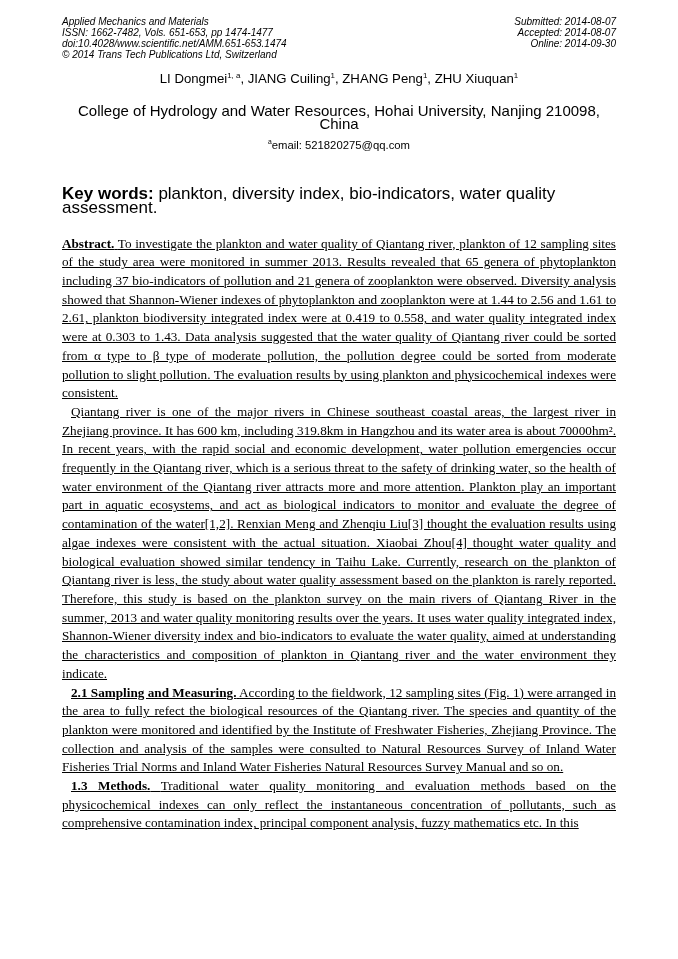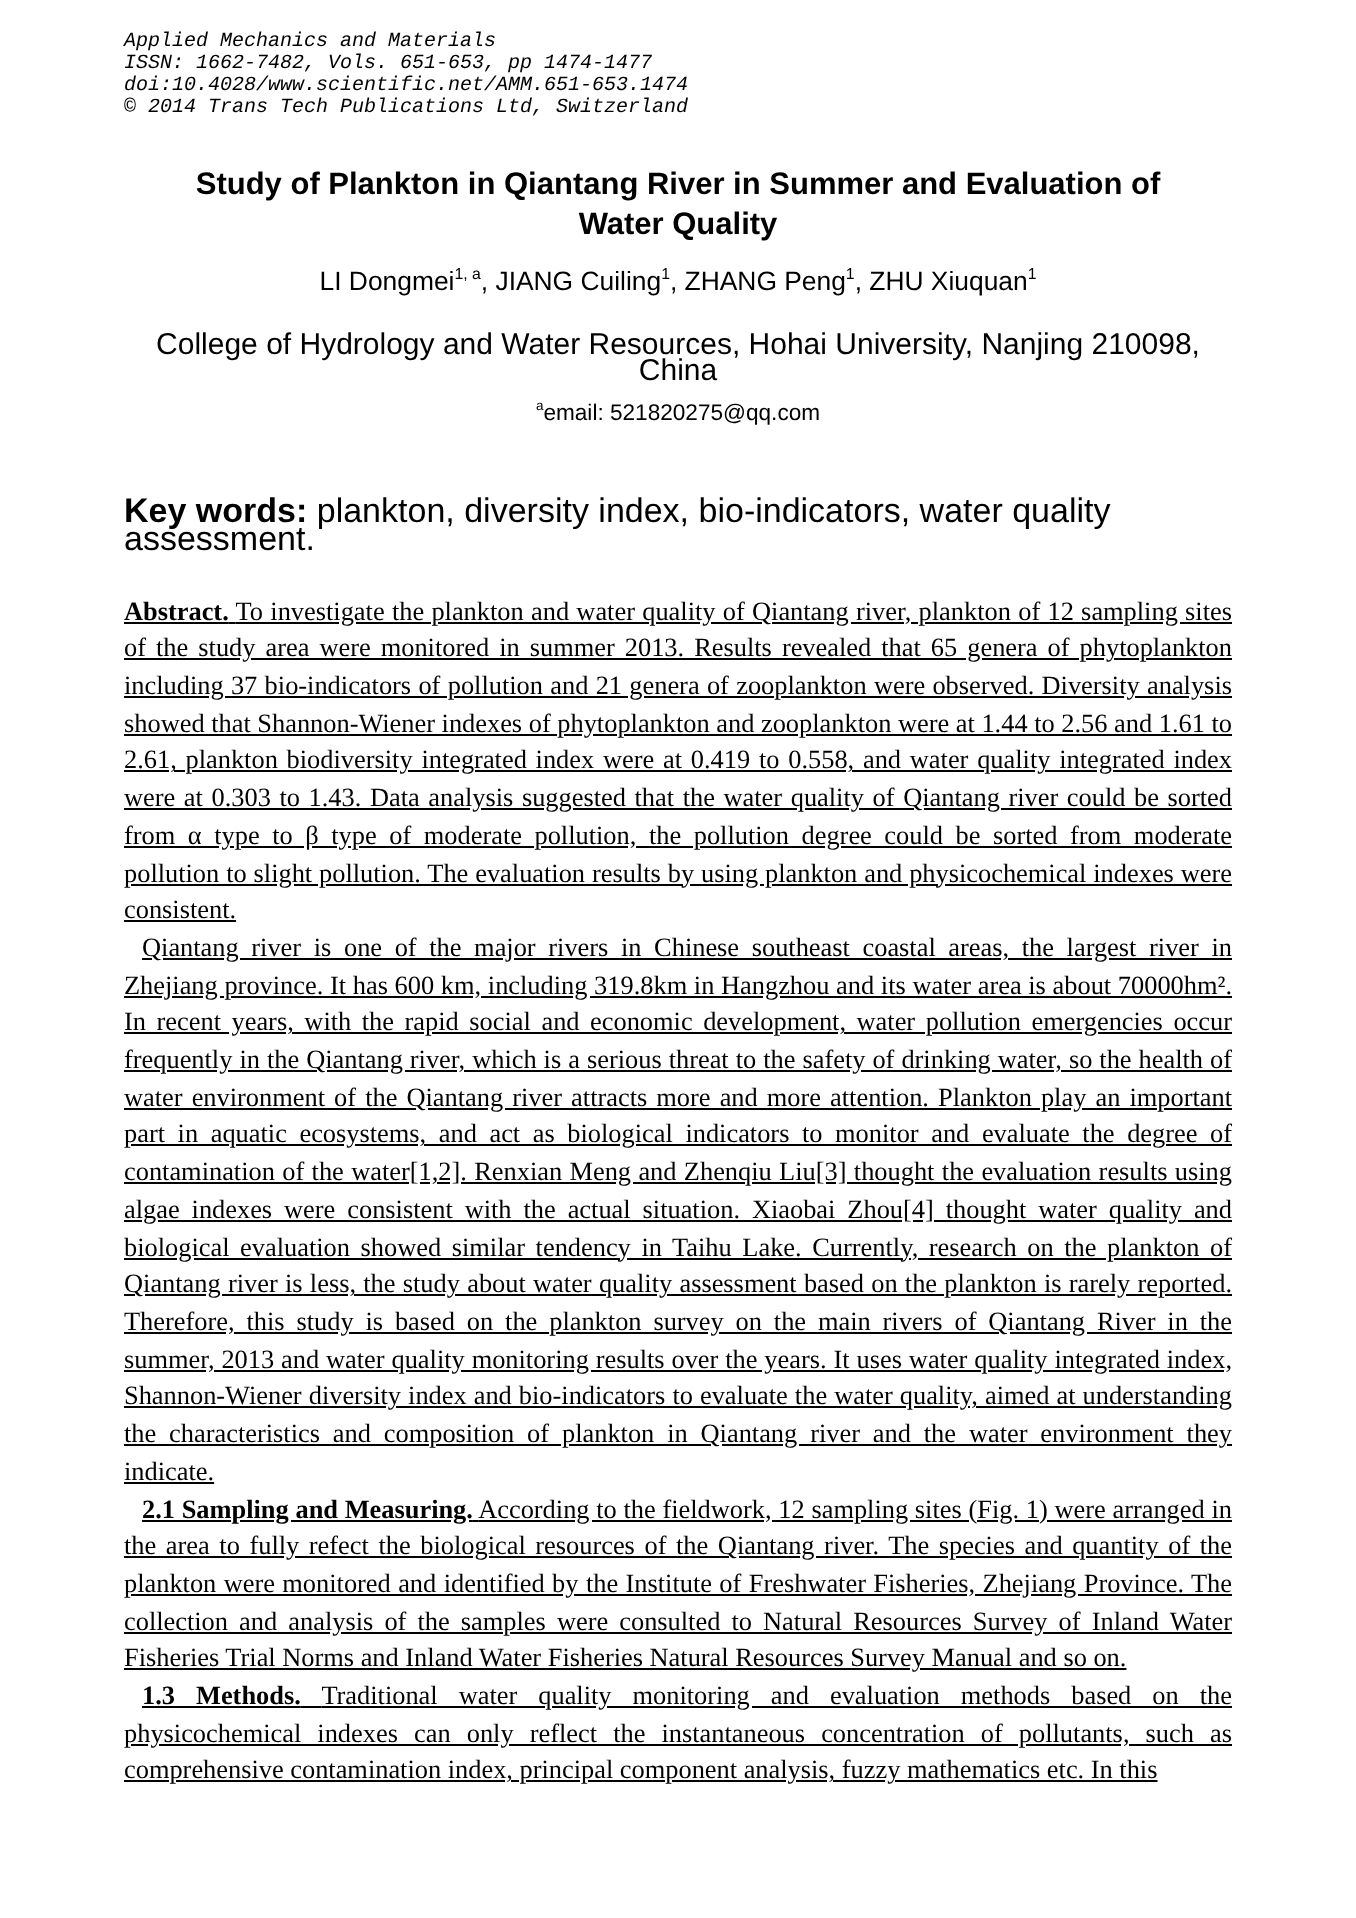--- a/index.html
+++ b/index.html
@@ -13,21 +13,21 @@
   .page {
     width: 678px;
     height: 959px;
     background: #fff;
     padding: 17px 62px 0 62px;
   }
   
   .journal-header {
     display: flex;
     justify-content: space-between;
-    font-family: Liberation Mono, monospace;
+    font-family: Liberation Sans, sans-serif;
     font-style: italic;
     font-size: 10px;
     line-height: 10.9px;
     color: #000;
   }
   .journal-header .right-col { text-align: right; }
   
   .paper-title {
     margin-top: 22px;
     padding: 0 30px;
@@ -99,23 +99,27 @@
 
 <div class="page">
 
   <div class="journal-header">
     <div class="left-col">
       <div>Applied Mechanics and Materials</div>
       <div>ISSN: 1662-7482, Vols. 651-653, pp 1474-1477</div>
       <div>doi:10.4028/www.scientific.net/AMM.651-653.1474</div>
       <div>© 2014 Trans Tech Publications Ltd, Switzerland</div>
     </div>
+    <div class="right-col">
+      <div>Submitted: 2014-08-07</div>
+      <div>Accepted: 2014-08-07</div>
+      <div>Online: 2014-09-30</div>
+    </div>
   </div>
 
-  <div class="paper-title">Study of Plankton in Qiantang River in Summer and Evaluation of Water Quality</div>
 
   <div class="authors-line"><span>LI Dongmei</span><sup>1, a</sup><span>, JIANG Cuiling</span><sup>1</sup><span>, ZHANG Peng</span><sup>1</sup><span>, ZHU Xiuquan</span><sup>1</sup></div>
 
   <div class="affiliation-line">College of Hydrology and Water Resources, Hohai University, Nanjing 210098, China</div>
 
   <div class="email-line"><sup>a</sup><span>email: 521820275@qq.com</span></div>
 
   <div class="keywords-line"><span class="kw-label">Key words:</span> <span>plankton, diversity index, bio-indicators, water quality assessment.</span></div>
 
   <p class="body-text abstract-paragraph"><span class="lead">Abstract.</span> <span>To investigate the plankton and water quality of Qiantang river, plankton of 12 sampling sites of the study area were monitored in summer 2013. Results revealed that 65 genera of phytoplankton including 37 bio-indicators of pollution and 21 genera of zooplankton were observed. Diversity analysis showed that Shannon-Wiener indexes of phytoplankton and zooplankton were at 1.44 to 2.56 and 1.61 to 2.61, plankton biodiversity integrated index were at 0.419 to 0.558, and water quality integrated index were at 0.303 to 1.43. Data analysis suggested that the water quality of Qiantang river could be sorted from α type to β type of moderate pollution, the pollution degree could be sorted from moderate pollution to slight pollution. The evaluation results by using plankton and physicochemical indexes were consistent.</span></p>

